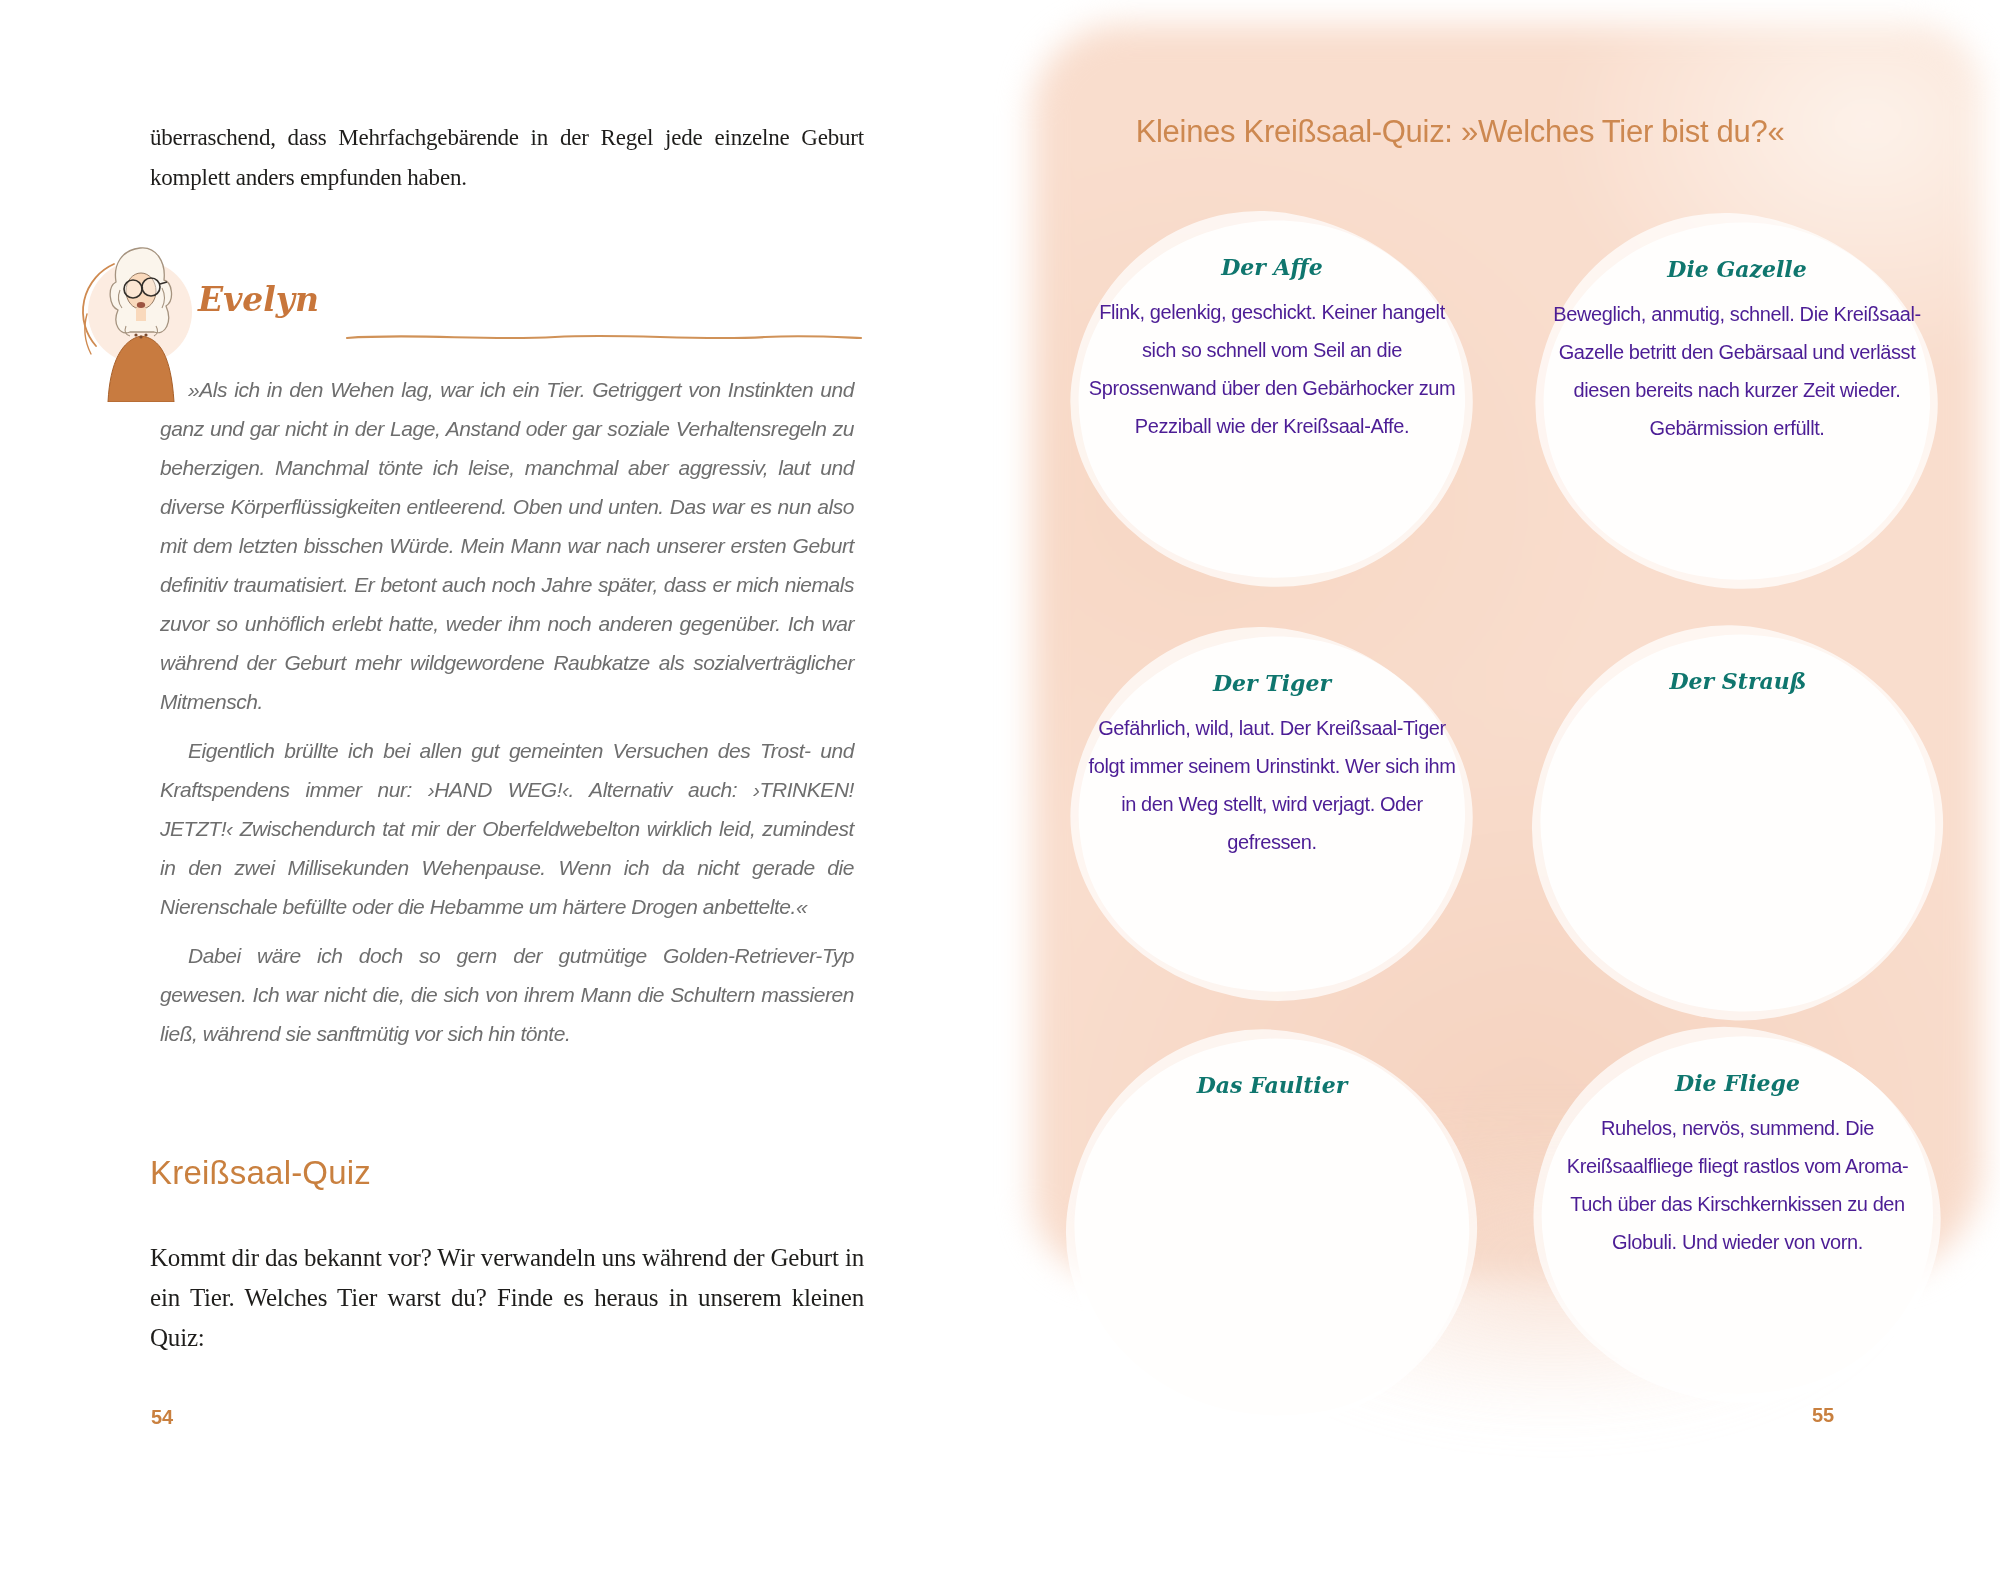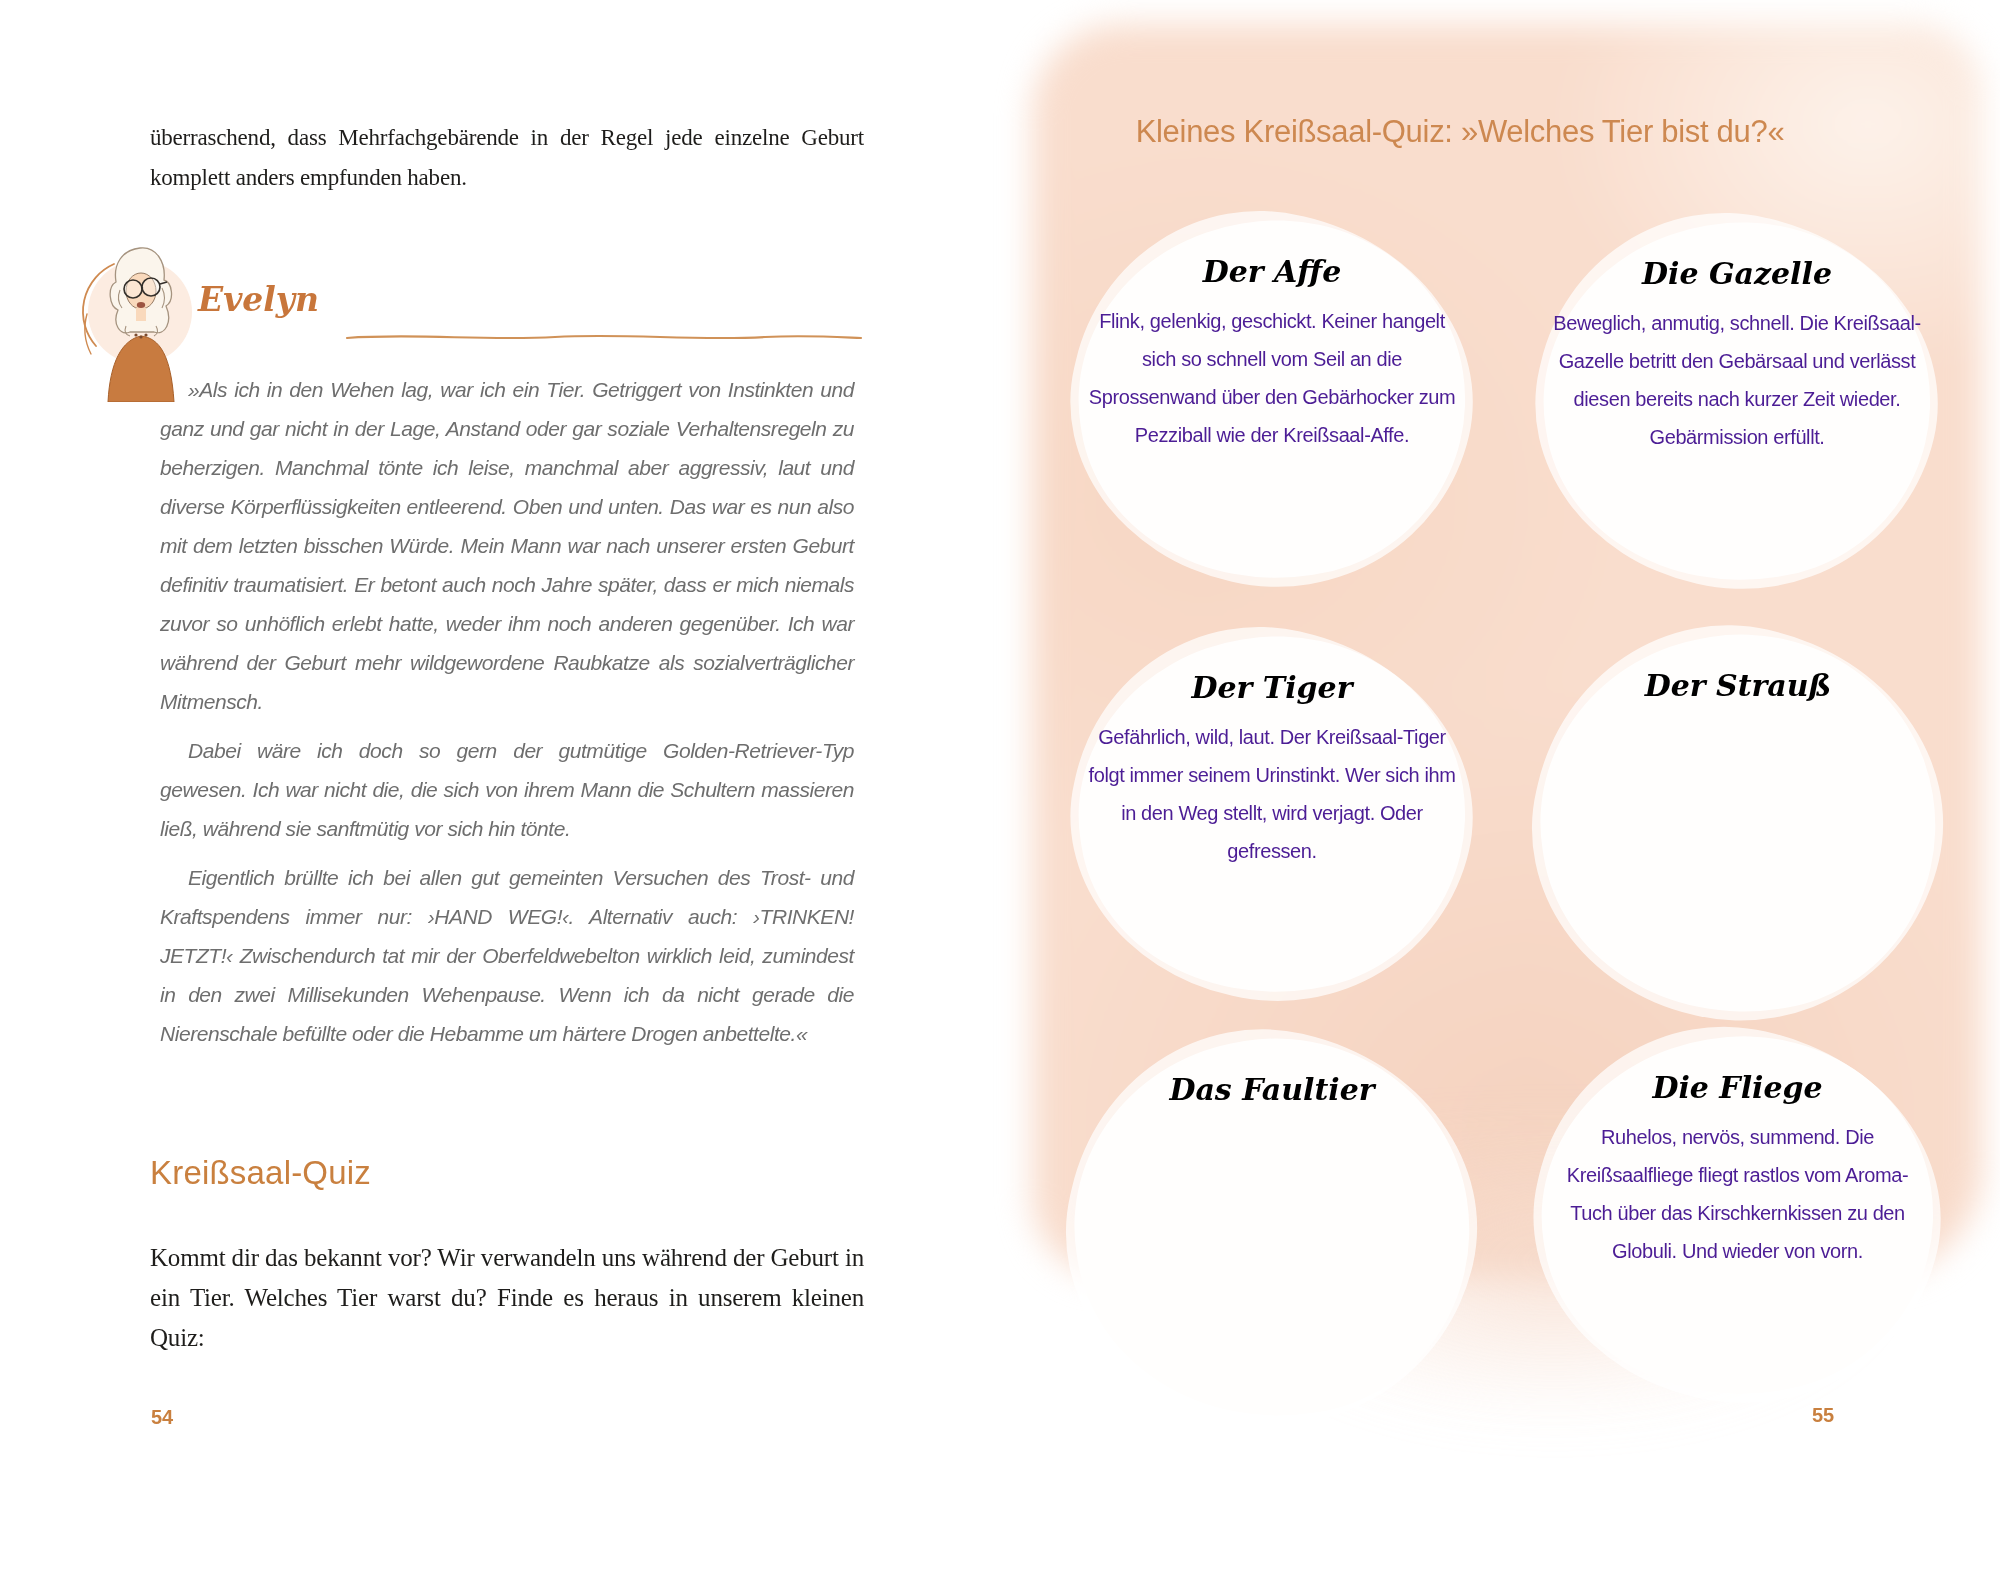--- a/index.html
+++ b/index.html
@@ -79,21 +79,21 @@
     border-radius:50% 50% 46% 54% / 49% 51% 50% 50%;
     transform:rotate(-9deg);
   }
   .blob-inner{
     position:relative;z-index:1;height:100%;box-sizing:border-box;
     display:flex;flex-direction:column;align-items:center;
     padding-top:40px;
   }
   .blob-heading{
     font-family:"DejaVu Serif", serif;font-style:italic;font-weight:700;
-    font-size:30px;color:#000000;margin-bottom:13px;white-space:nowrap;
+    font-size:22px;color:#0f766e;margin-bottom:13px;white-space:nowrap;
   }
   .blob-text{
     width:382px;text-align:center;
     font-family:"Liberation Sans", sans-serif;
     font-size:20px;line-height:38px;letter-spacing:-0.4px;color:#4c1d95;
   }
   .blob1{left:1072px;top:214px;width:400px;height:372px;}
   .blob2{left:1537px;top:216px;width:400px;height:372px;}
   .blob3{left:1072px;top:630px;width:400px;height:370px;}
   .blob4{left:1534px;top:628px;width:408px;height:392px;}
@@ -124,22 +124,22 @@
 </svg>
 
 <div class="abs author-name">Evelyn</div>
 
 <svg class="abs divider" width="518" height="14" viewBox="0 0 518 14">
   <path d="M2,8 C70,3 140,11 210,7 C280,3 350,11 420,7 C460,5 492,7 516,8" fill="none" stroke="#d09258" stroke-width="2.2" stroke-linecap="round"></path>
 </svg>
 
 <div class="abs quote">
   <p>»Als ich in den Wehen lag, war ich ein Tier. Getriggert von Instinkten und ganz und gar nicht in der Lage, Anstand oder gar soziale Verhaltensregeln zu beherzigen. Manchmal tönte ich leise, manchmal aber aggressiv, laut und diverse Körperflüssigkeiten entleerend. Oben und unten. Das war es nun also mit dem letzten bisschen Würde. Mein Mann war nach unserer ersten Geburt definitiv traumatisiert. Er betont auch noch Jahre später, dass er mich niemals zuvor so unhöflich erlebt hatte, weder ihm noch anderen gegenüber. Ich war während der Geburt mehr wildgewordene Raubkatze als sozialverträglicher Mitmensch.</p>
+  <p>Eigentlich brüllte ich bei allen gut gemeinten Versuchen des Trost- und Kraftspendens immer nur: ›HAND WEG!‹. Alternativ auch: ›TRINKEN! JETZT!‹ Zwischendurch tat mir der Oberfeldwebelton wirklich leid, zumindest in den zwei Millisekunden Wehenpause. Wenn ich da nicht gerade die Nierenschale befüllte oder die Hebamme um härtere Drogen anbettelte.«</p>
   <p>Dabei wäre ich doch so gern der gutmütige Golden-Retriever-Typ gewesen. Ich war nicht die, die sich von ihrem Mann die Schultern massieren ließ, während sie sanftmütig vor sich hin tönte.</p>
-  <p>Eigentlich brüllte ich bei allen gut gemeinten Versuchen des Trost- und Kraftspendens immer nur: ›HAND WEG!‹. Alternativ auch: ›TRINKEN! JETZT!‹ Zwischendurch tat mir der Oberfeldwebelton wirklich leid, zumindest in den zwei Millisekunden Wehenpause. Wenn ich da nicht gerade die Nierenschale befüllte oder die Hebamme um härtere Drogen anbettelte.«</p>
 </div>
 
 <div class="abs section-heading">Kreißsaal-Quiz</div>
 
 <div class="abs closing">Kommt dir das bekannt vor? Wir verwandeln uns während der Geburt in ein Tier. Welches Tier warst du? Finde es heraus in unserem kleinen Quiz:</div>
 
 <div class="abs page-num page-num-left">54</div>
 
 <div class="abs wash"></div>
 <div class="abs wash2"></div>

